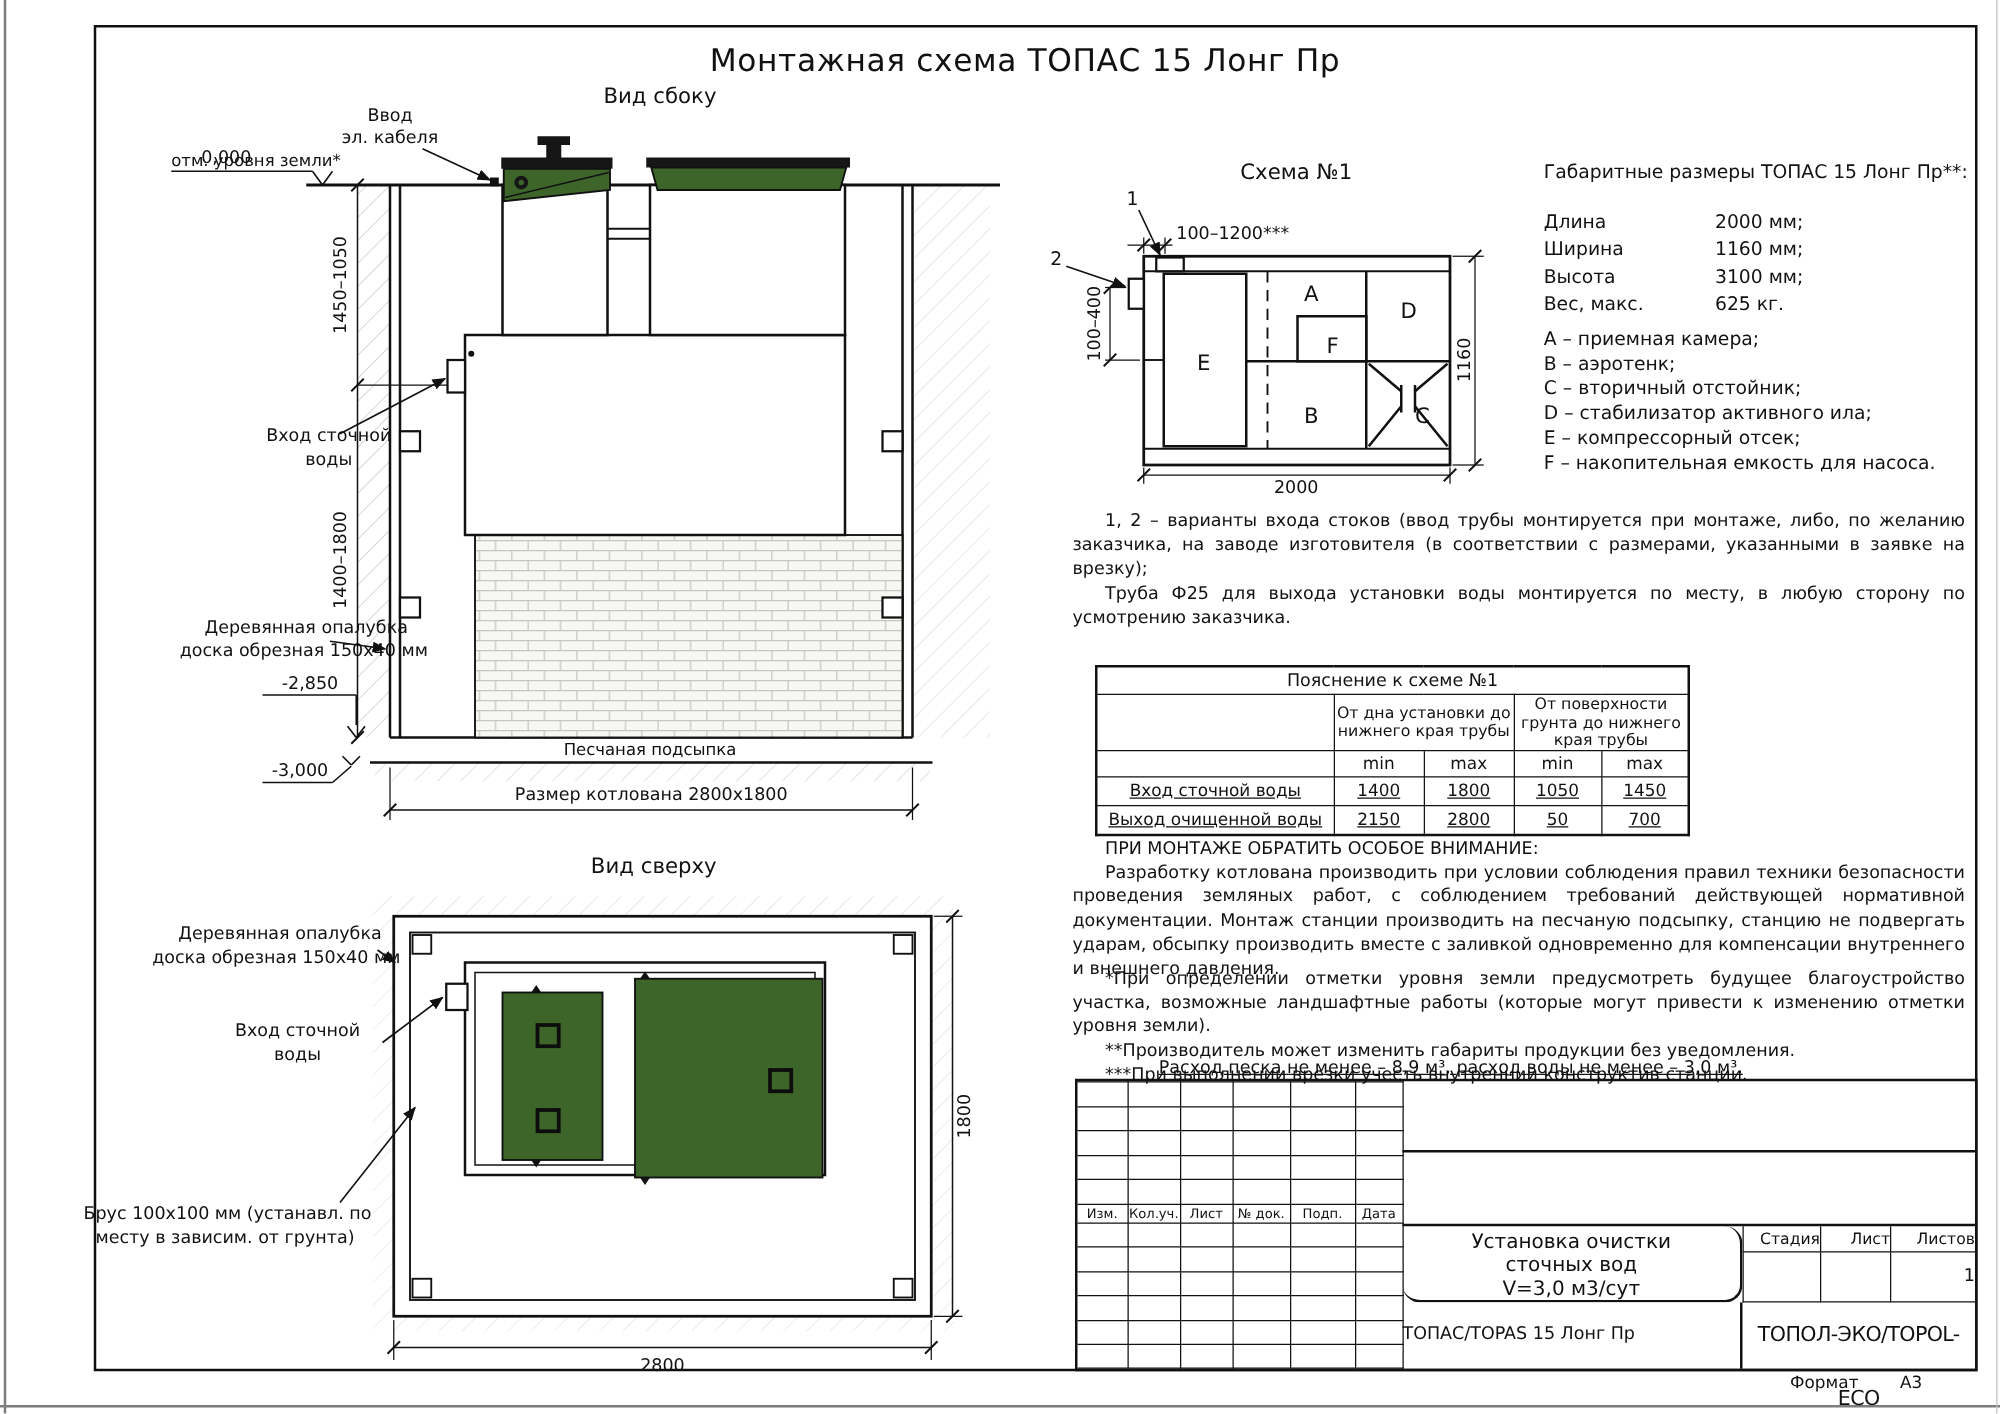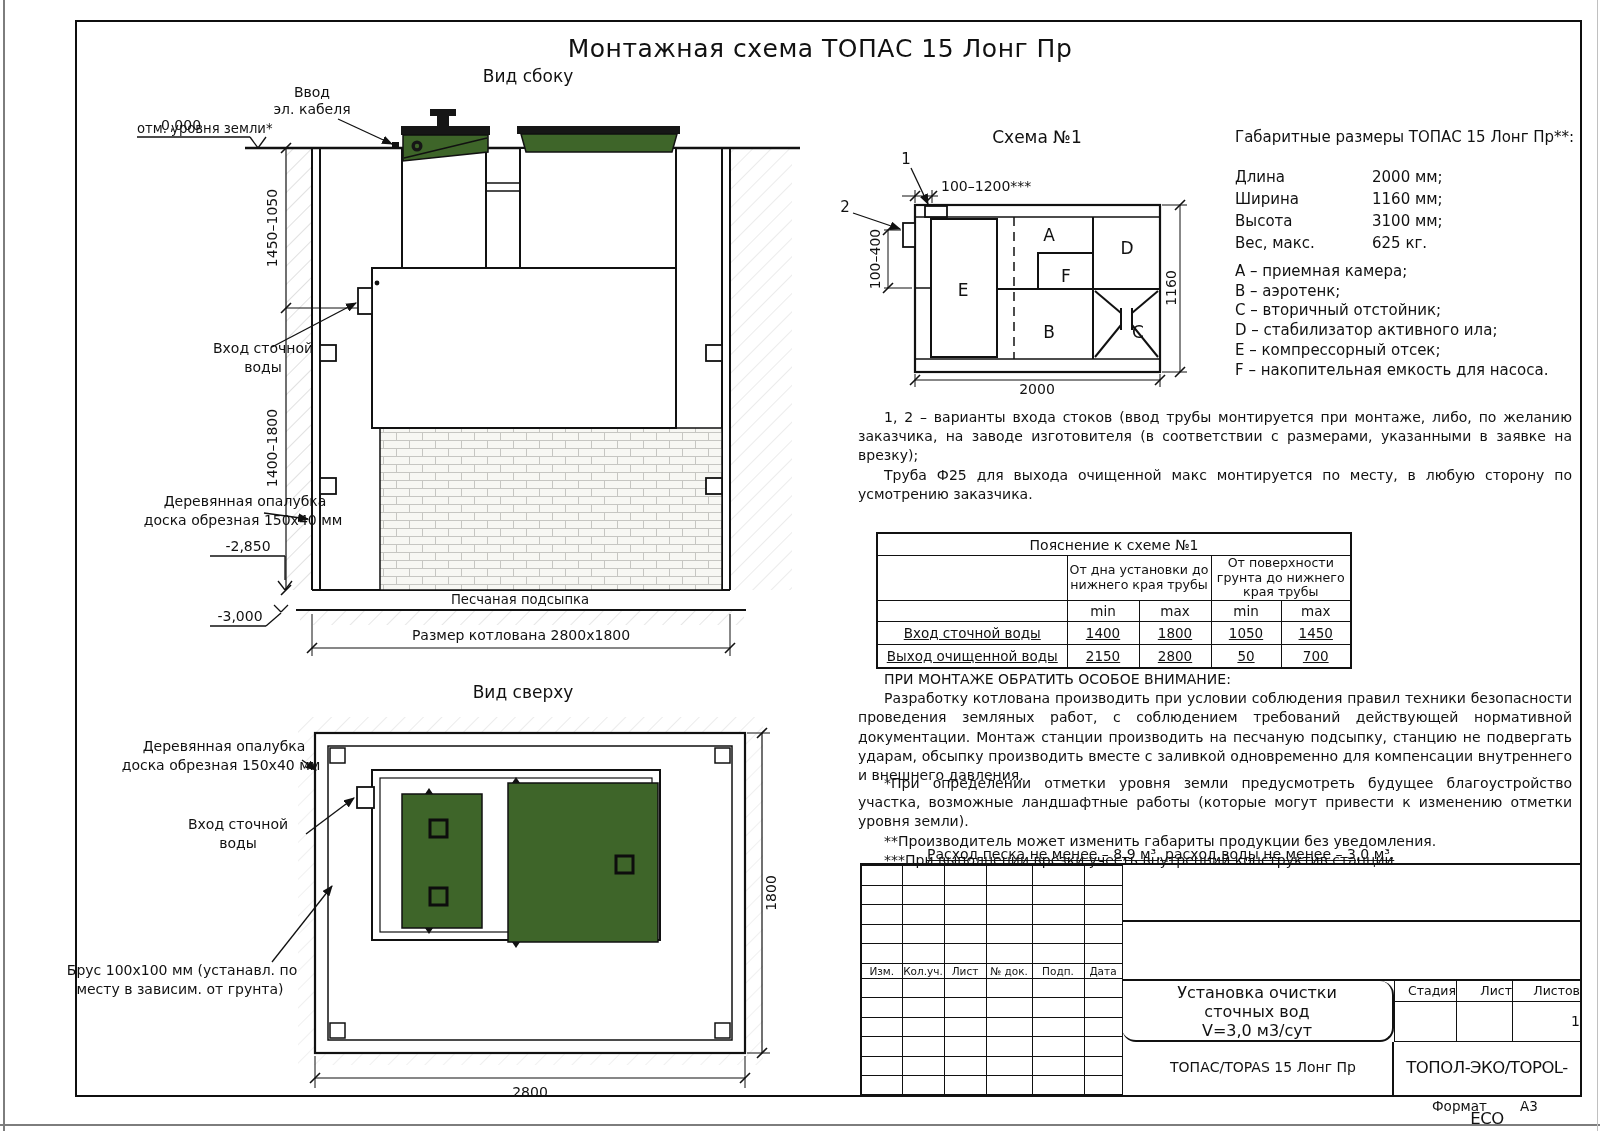--- a/index.html
+++ b/index.html
@@ -46,22 +46,22 @@
   .tb-grid td{border:1.5px solid #111;padding:0;text-align:center;font-size:10.5px;}
   .tb-grid td.first{border-left:none;}
   .cellA{left:260px;top:0;width:458px;height:57px;border-bottom:2px solid #111;}
   .cellB{left:260px;top:57px;width:458px;height:59px;border-bottom:2px solid #111;}
   .nameC{left:260px;top:116px;width:272px;height:61px;border-right:2px solid #111;border-bottom:2px solid #111;
          text-align:center;font-size:16px;line-height:19px;padding-top:2px;border-radius:14px;}
   .stage{position:absolute;left:532px;top:116px;border-collapse:collapse;table-layout:fixed;}
   .stage td{border:1.8px solid #111;border-top:none;text-align:right;padding:0;}
   .stage .hd{height:19px;font-size:12.5px;}
   .stage .vl{height:38px;font-size:14px;}
-  .prodC{left:260px;top:177px;width:272px;height:53px;border-right:2px solid #111;text-align:center;
-         font-size:14px;line-height:51px;padding-left:12px;}
+  .prodC{left:260px;top:177px;width:272px;height:53px;border-right:2px solid #111;
+         font-size:14px;line-height:51px;}
   .compC{left:532px;top:177px;width:186px;height:53px;text-align:center;font-size:16.5px;line-height:51px;letter-spacing:-0.5px;}
   .fmt{font-size:13.5px;}
 </style>
 </head>
 <body>
 
 <div class="page">
 
   <div class="abs edge-l"></div>
   <div class="abs edge-b"></div>
@@ -309,21 +309,21 @@
     <div>A – приемная камера;</div>
     <div>B – аэротенк;</div>
     <div>C – вторичный отстойник;</div>
     <div>D – стабилизатор активного ила;</div>
     <div>E – компрессорный отсек;</div>
     <div>F – накопительная емкость для насоса.</div>
   </div>
 
   <div class="abs paras">
     <p>1, 2 – варианты входа  стоков (ввод трубы монтируется при монтаже, либо, по желанию заказчика, на заводе изготовителя (в соответствии с размерами, указанными в заявке на врезку);</p>
-    <p>Труба Ф25 для выхода очищенной макс монтируется по месту, в любую сторону по усмотрению заказчика.</p>
+    <p>Труба Ф25 для выхода установки воды монтируется по месту, в любую сторону по усмотрению заказчика.</p>
   </div>
 
   <table class="abs exp-table">
     <colgroup>
         <col style="width:190px">
         <col style="width:72px">
         <col style="width:72px">
         <col style="width:70px">
         <col style="width:70px">
       </colgroup>

